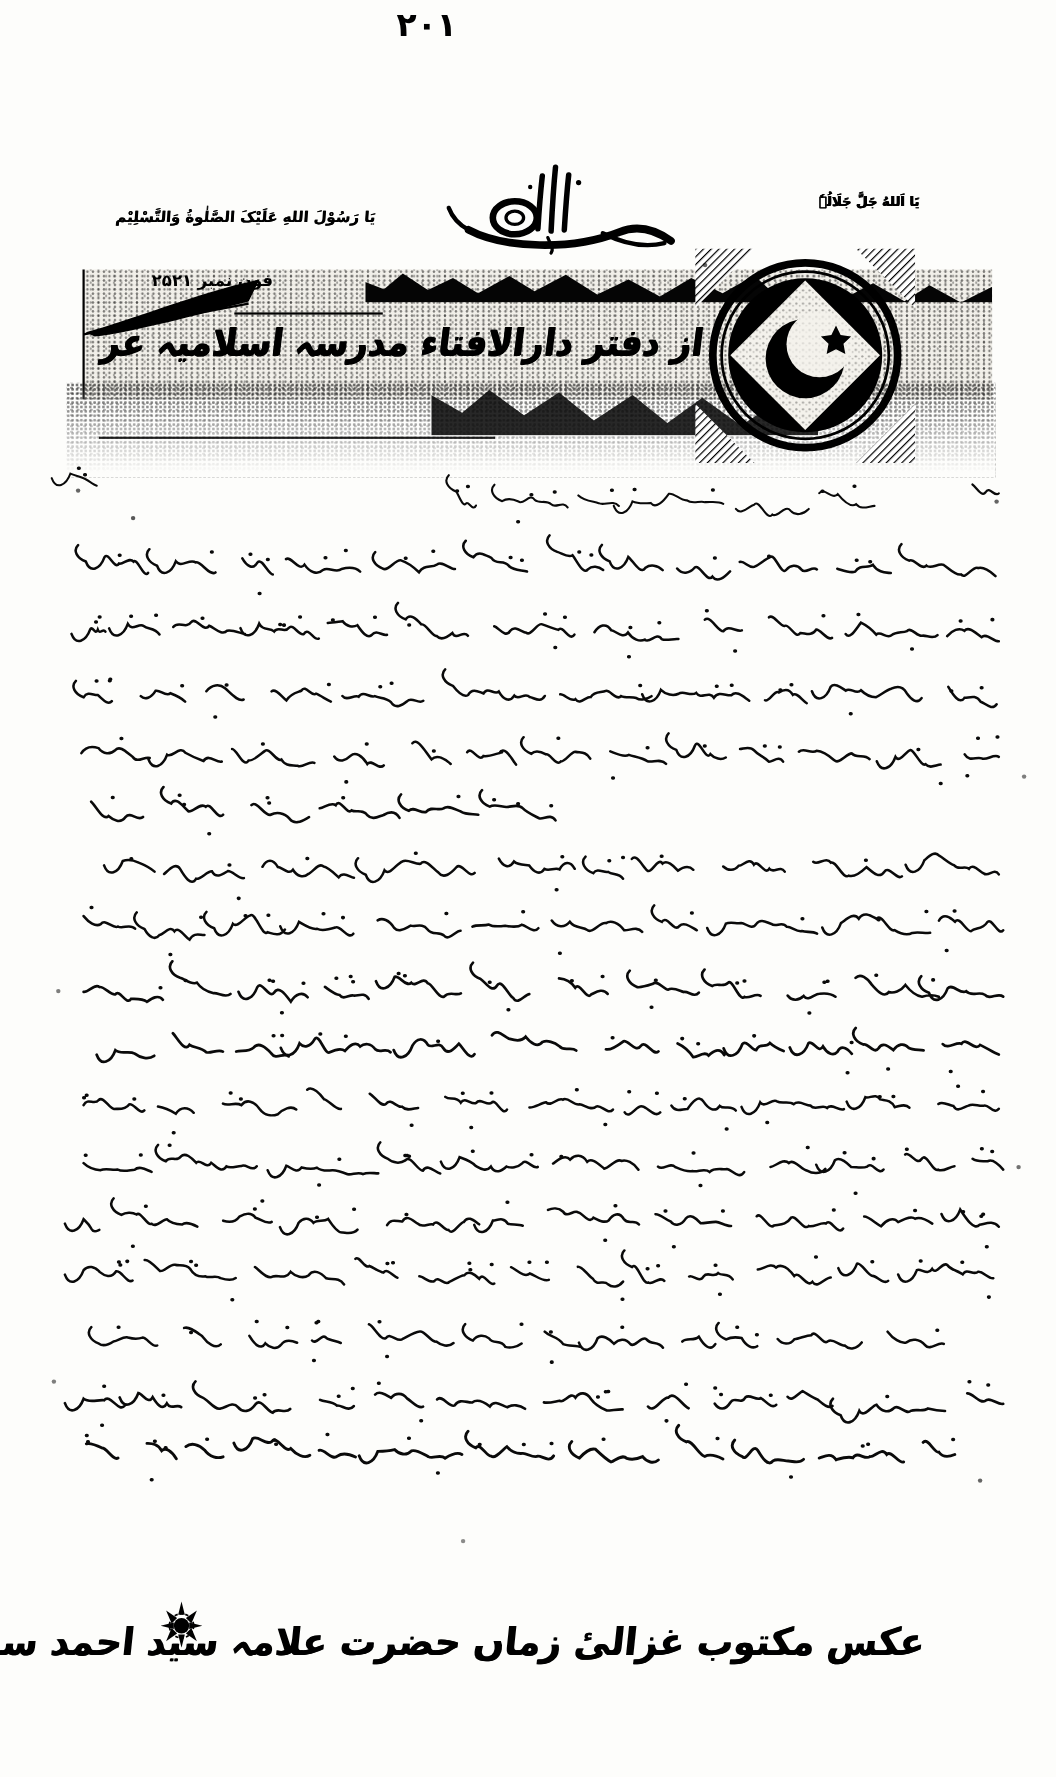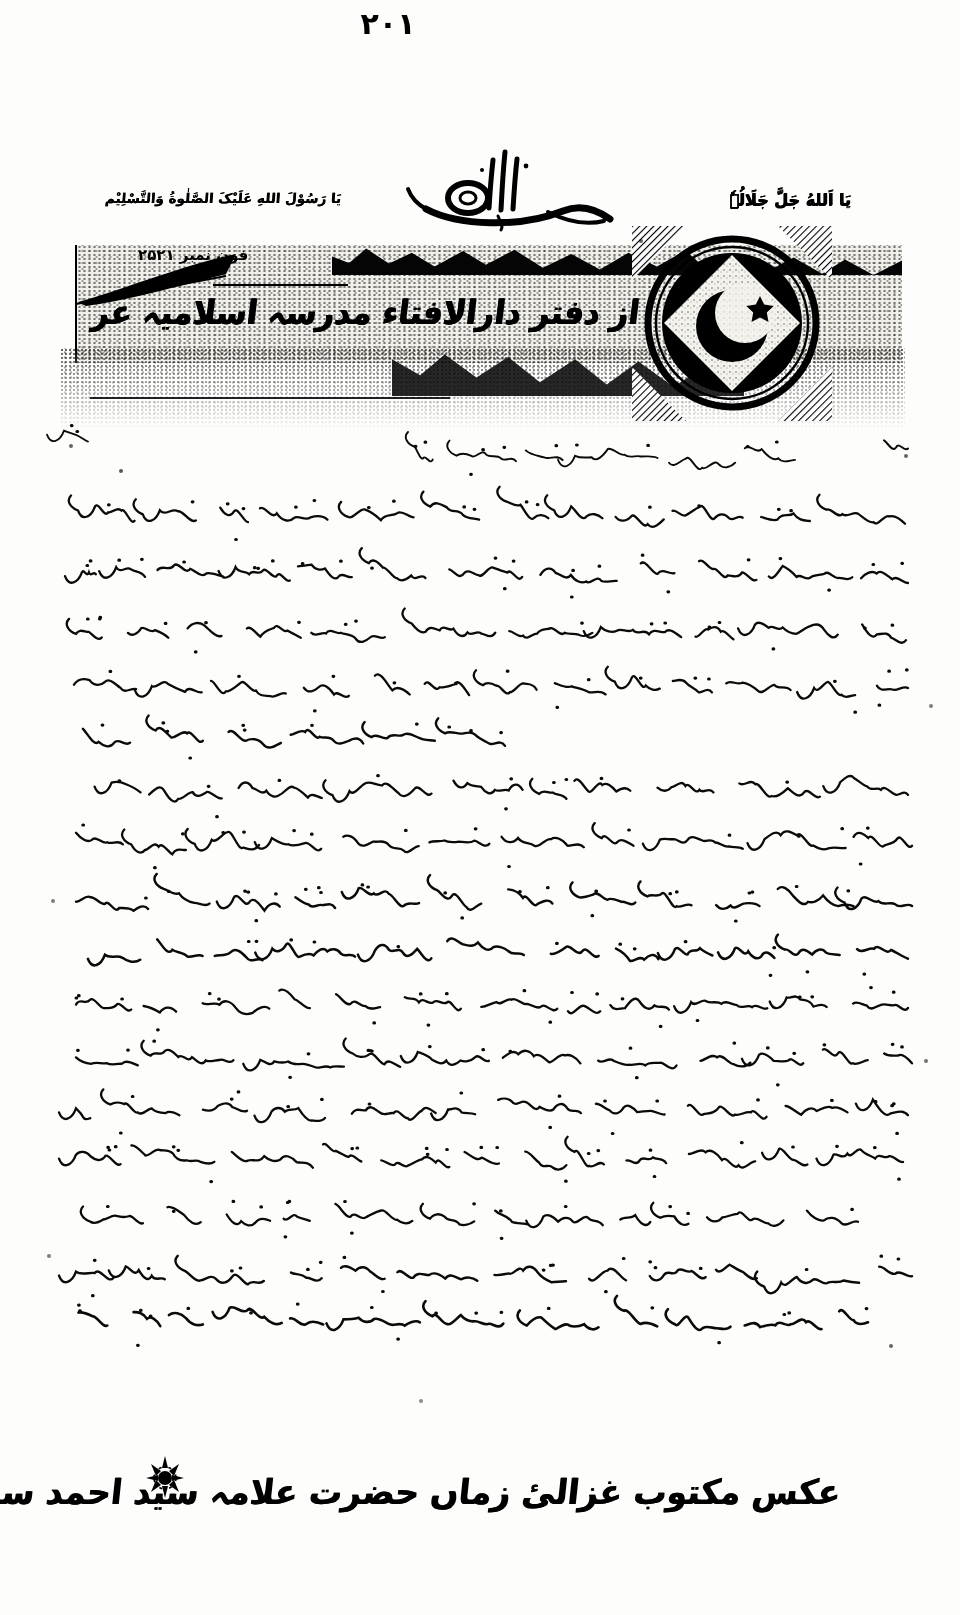--- a/index.html
+++ b/index.html
@@ -5,21 +5,21 @@
   html,body{margin:0;padding:0;}
   body{width:960px;height:1615px;position:relative;background:#fdfdfb;overflow:hidden;
        font-family:"DejaVu Sans",sans-serif;color:#000;}
   .abs{position:absolute;}
   
   .page-number{top:6px;left:0;width:776px;text-align:center;font-size:30px;font-weight:700;
                letter-spacing:2px;}
   
   .inv-left{top:190px;left:98px;width:250px;font-size:13.5px;font-weight:700;direction:rtl;
             text-align:center;transform:skewX(-4deg);text-shadow:.4px 0 #000;}
-  .inv-right{top:190px;left:690px;width:200px;font-size:16px;font-weight:700;direction:rtl;
+  .inv-right{top:176px;left:690px;width:200px;font-size:12px;font-weight:700;direction:rtl;
              text-align:center;text-shadow:.7px 0 #000,0 .5px #000;letter-spacing:1px;}
   .band{top:245px;left:75px;width:825px;height:118px;background-color:#f1efe9;
         background-image:radial-gradient(rgba(0,0,0,.50) 1px,transparent 1.4px),
                          radial-gradient(rgba(0,0,0,.35) 1px,transparent 1.3px);
         background-size:5px 4px,7px 6px;background-position:0 0,2px 3px;
         border-left:2px solid #000;}
   .band-topstrip{position:absolute;top:0;left:255px;width:570px;height:30px;background:#050505;
         clip-path:polygon(0% 100%,0% 38%,3% 60%,6% 12%,10% 62%,14% 26%,18% 72%,23% 20%,27% 66%,
         32% 16%,37% 76%,42% 30%,47% 82%,52% 26%,57% 72%,62% 18%,66% 86%,71% 36%,76% 92%,81% 42%,
         86% 96%,90% 48%,95% 100%,100% 52%,100% 100%);}

